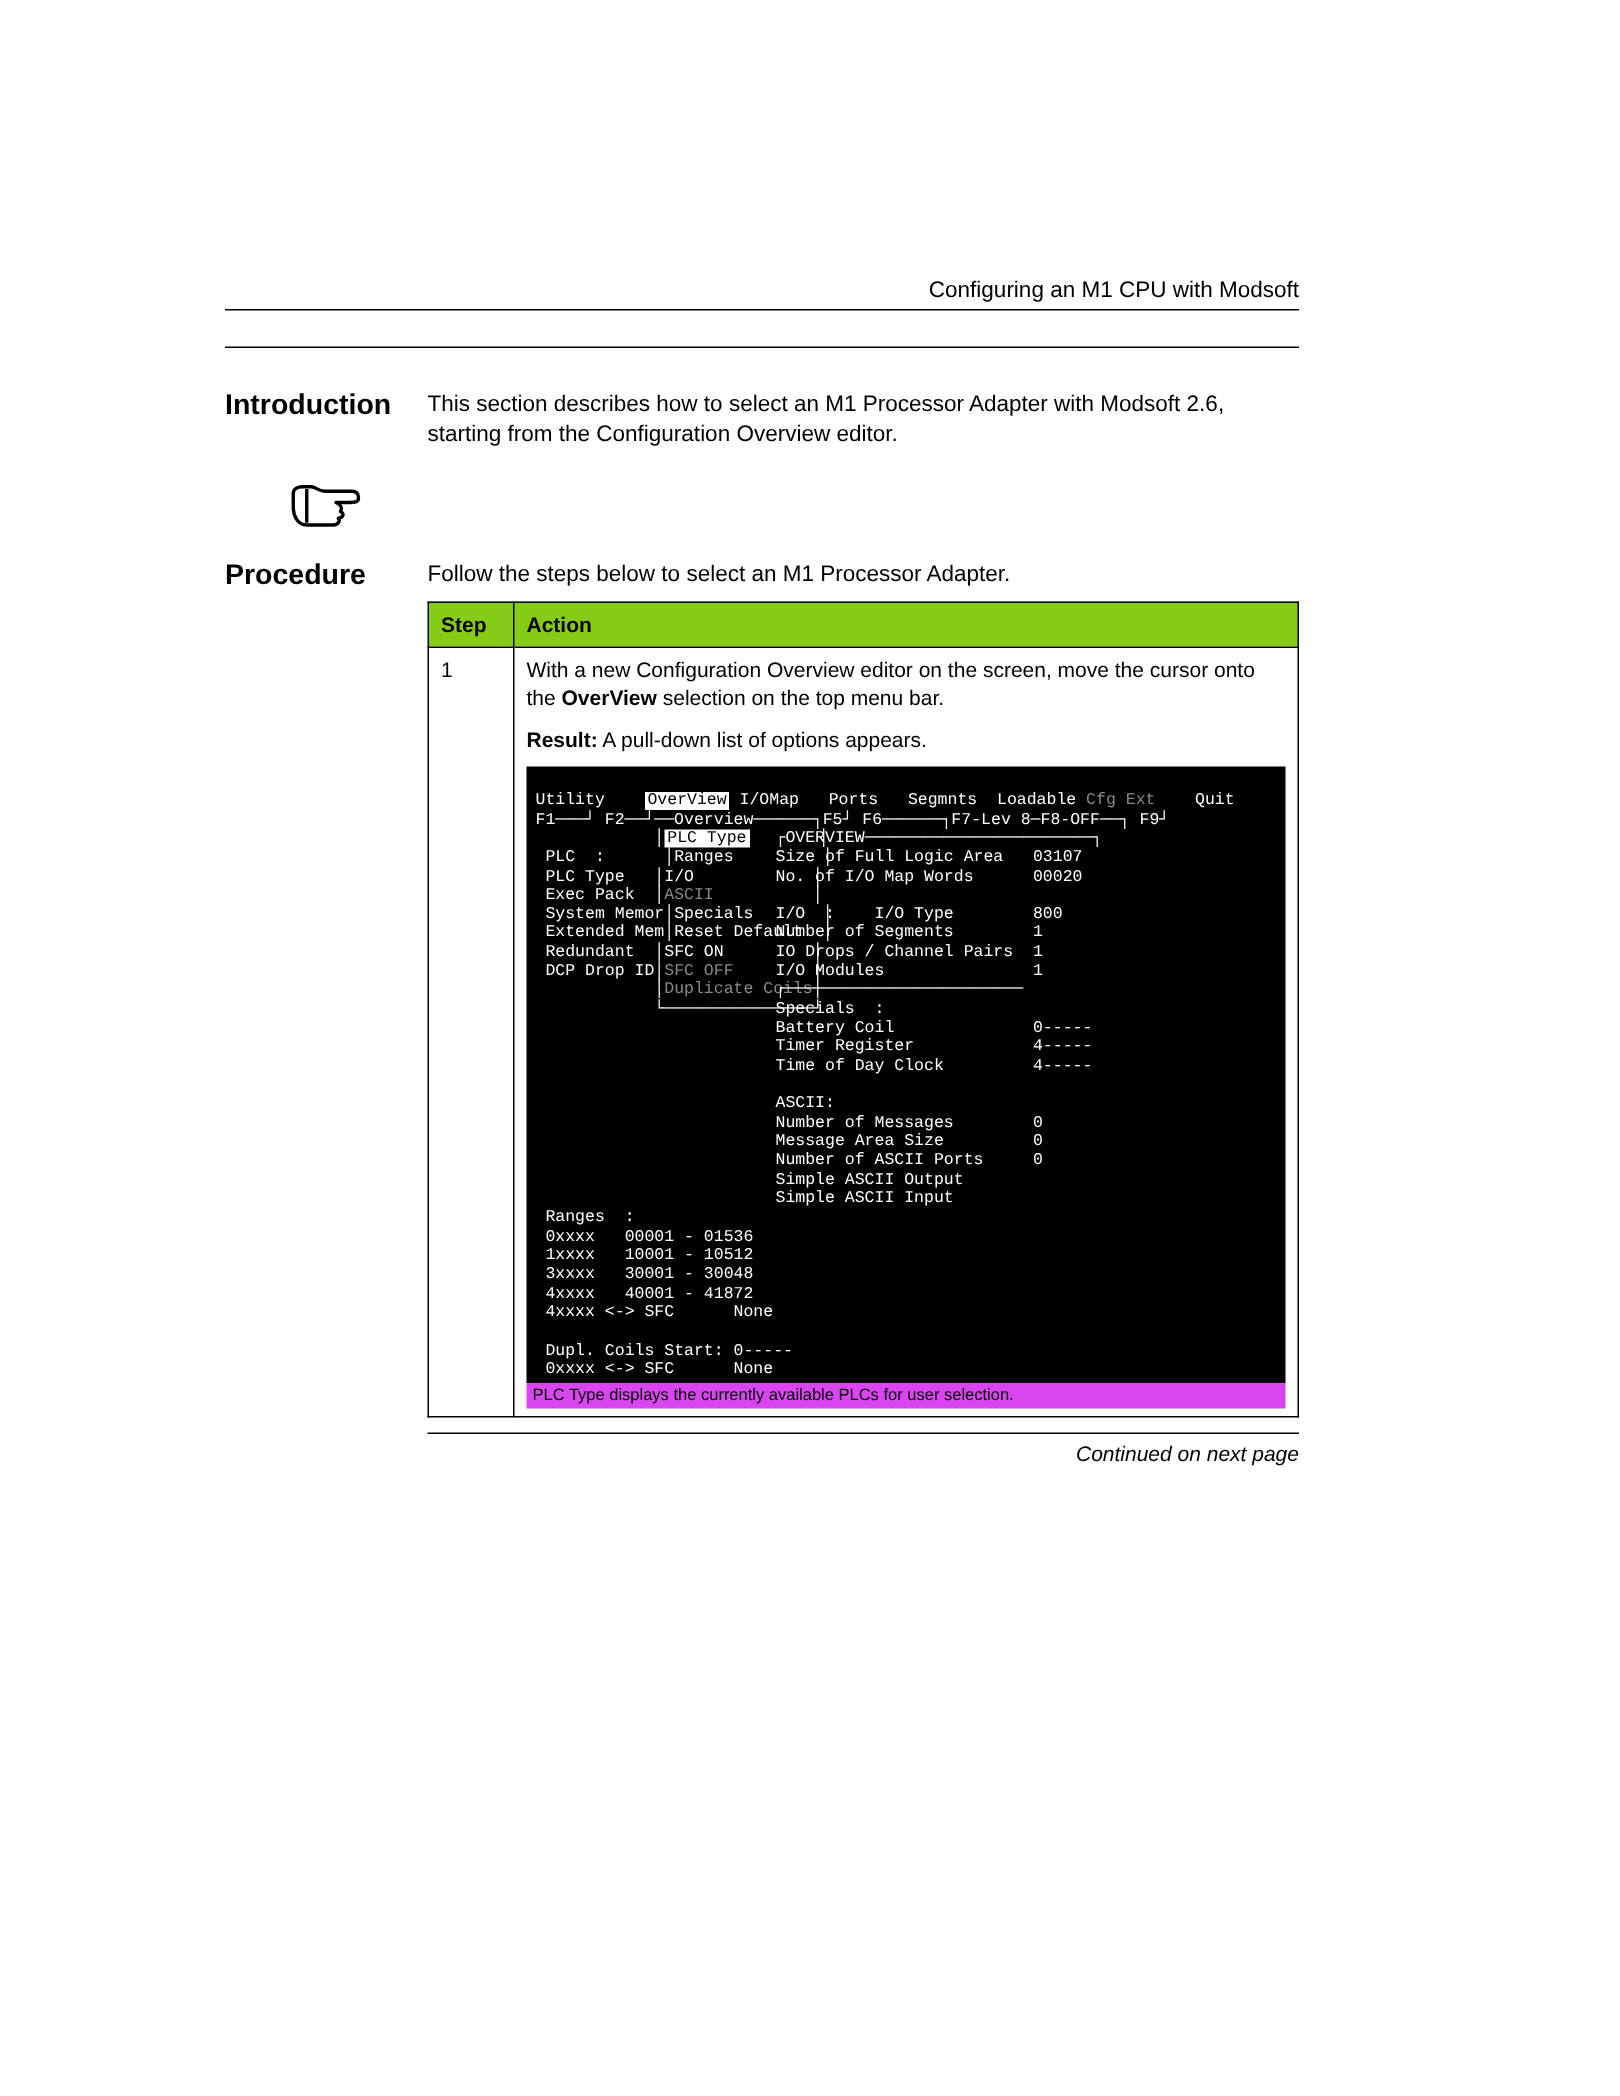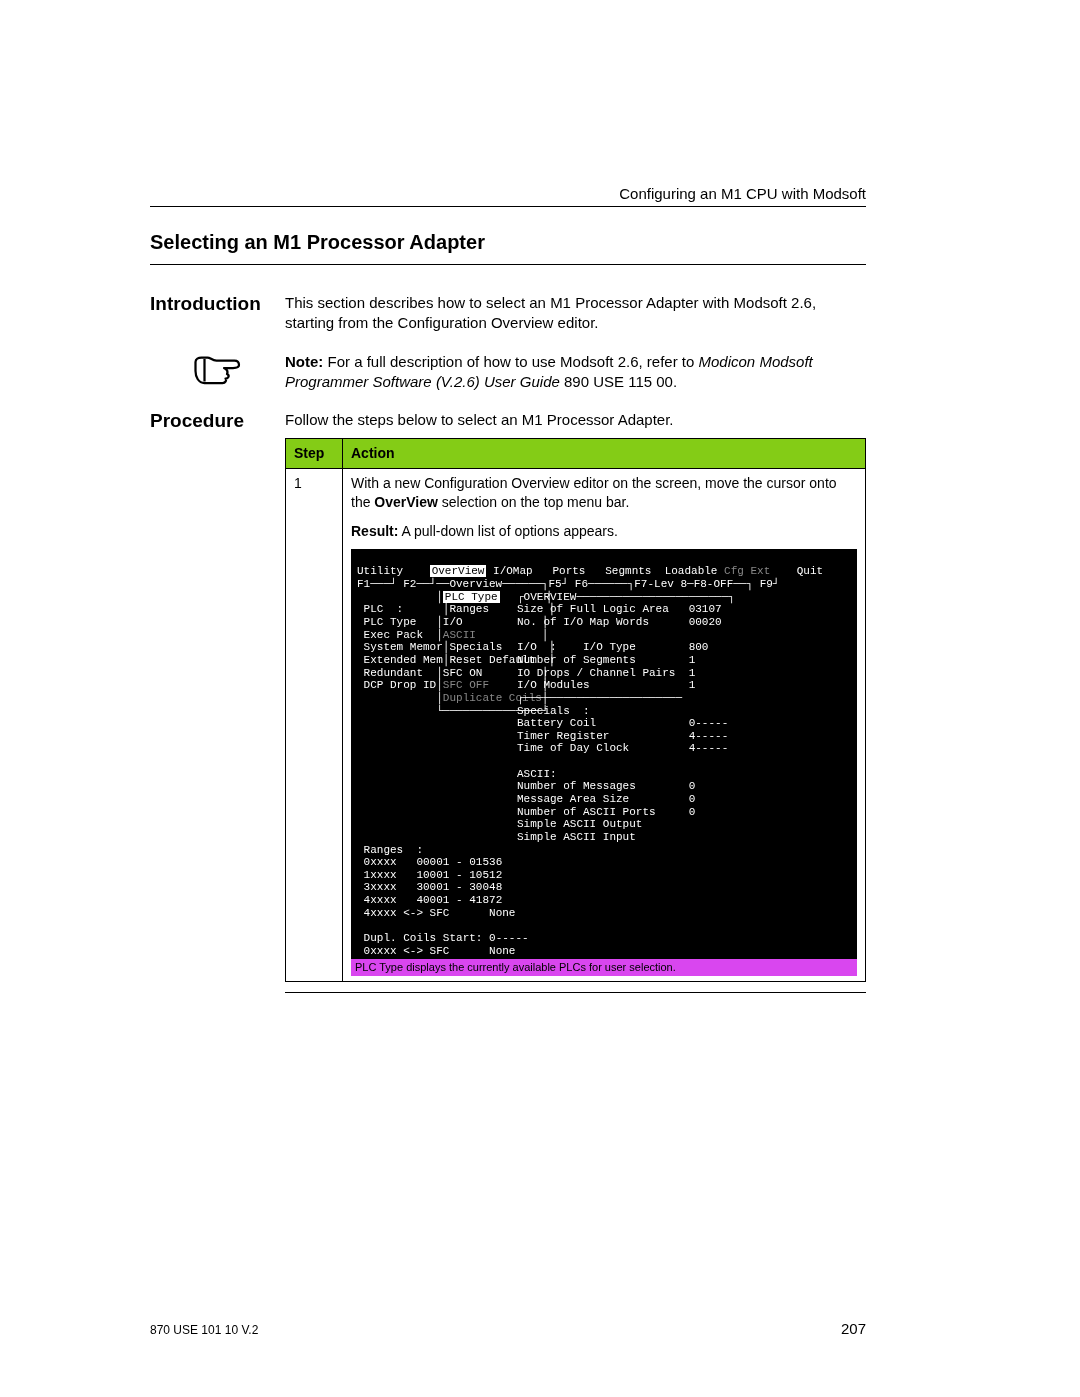--- a/index.html
+++ b/index.html
@@ -134,38 +134,33 @@
   .footer .pg { font-size: 15px; }
 </style>
 </head>
 <body>
 
 <div class="page">
 
   <div class="running-header">Configuring an M1 CPU with Modsoft</div>
   <hr class="hr-top">
 
-  <h2 class="section-title">Selecting an M1 Processor Adapter</h2>
   <hr class="hr-section">
 
   <div class="block">
     <div class="label-col">Introduction</div>
     <div class="body-col">This section describes how to select an M1 Processor Adapter with Modsoft 2.6, starting from the Configuration Overview editor.</div>
   </div>
 
   <div class="block">
     <div class="hand-icon">
       <svg viewBox="0 0 64 44">
         <path d="M2 10 C2 6 6 4 10 4 L18 4 C22 4 24 8 30 8 L54 8 C58 8 60 10 60 14 C60 18 56 18 52 18 L40 18 C44 20 46 22 44 26 C48 28 46 32 42 32 C44 34 42 38 38 38 L14 38 C6 38 2 30 2 22 Z" fill="none" stroke="#000" stroke-width="3" stroke-linejoin="round"></path>
         <path d="M14 6 L14 36" fill="none" stroke="#000" stroke-width="3"></path>
       </svg>
-    </div>
-    <div class="body-col note-block">
-      <b>Note:</b>
-      <span>For a full description of how to use Modsoft 2.6, refer to </span><span class="italic">Modicon Modsoft Programmer Software (V.2.6) User Guide</span><span> 890 USE 115 00.</span>
     </div>
   </div>
 
   <div class="block" style="margin-bottom:6px;">
     <div class="label-col">Procedure</div>
     <div class="body-col">
       <div>Follow the steps below to select an M1 Processor Adapter.</div>
 
       <table class="procedure-table">
         <thead>
@@ -230,21 +225,18 @@
  <span>0xxxx &lt;-&gt; SFC      None</span>
 </div>
 <div class="terminal-statusbar">PLC Type displays the currently available PLCs for user selection.</div>
 
             </td>
           </tr>
         </tbody>
       </table>
 
       <hr class="hr-thin">
+      <div class="continued">Continued on next page</div>
     </div>
   </div>
 
-  <div class="footer">
-    <span>870 USE 101 10 V.2</span>
-    <span class="pg">207</span>
-  </div>
 
 </div>
 
 </body></html>

